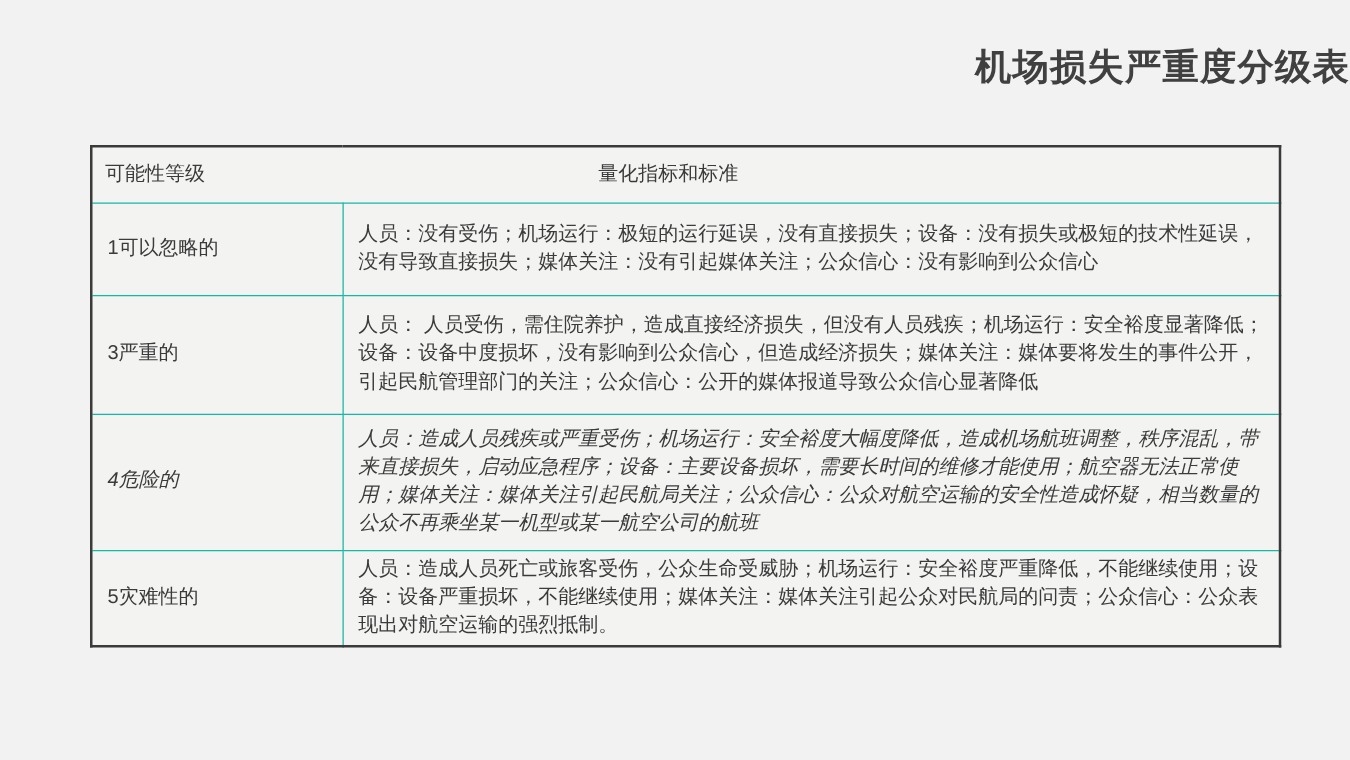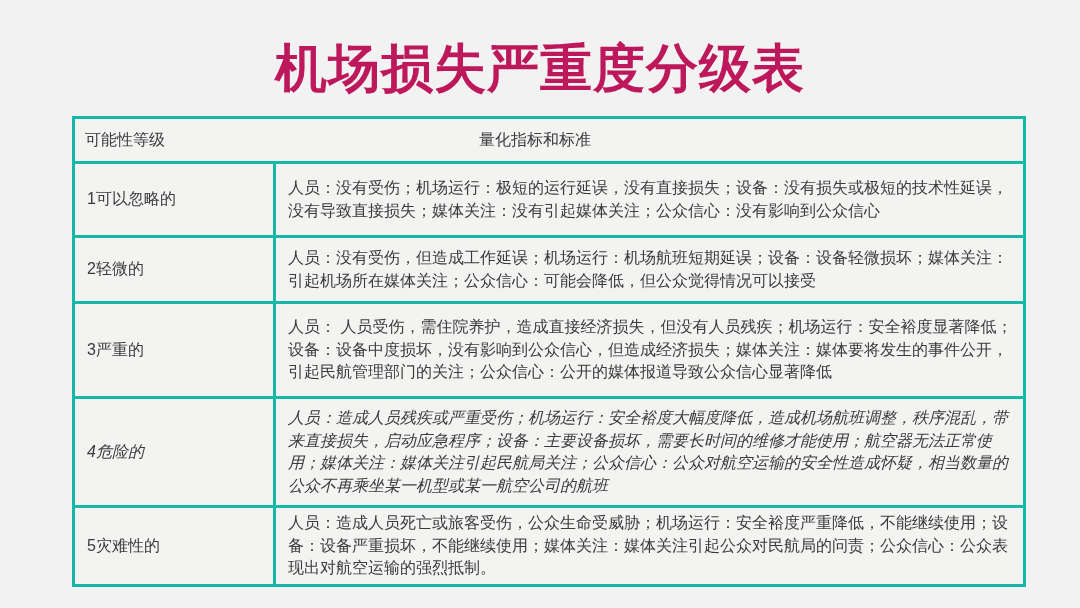--- a/index.html
+++ b/index.html
@@ -13,37 +13,37 @@
     height: 608px;
     background: #f2f2f2;
     overflow: hidden;
   }
   .title {
     position: absolute;
     top: 34px;
     left: 0;
     width: 100%;
     margin: 0;
-    text-align: center;
-    font-size: 52px;
+    text-align: right;
+    font-size: 29px;
     font-weight: 900;
     letter-spacing: 1px;
-    color: #be185d;
+    color: #404040;
   }
   .severity-table {
     position: absolute;
     left: 72px;
     top: 116px;
     width: 951px;
     border-collapse: collapse;
     table-layout: fixed;
     background: #f3f3f2;
   }
   .severity-table td {
-    border: 3px solid #14b8a6;
+    border: 1px solid #14b8a6;
     color: #3b3b3b;
     font-size: 16px;
     line-height: 22.5px;
     vertical-align: middle;
     padding: 4px 10px;
     box-sizing: border-box;
     word-break: break-all;
   }
   .severity-table {
     border: 2px solid #3a3a3a;
@@ -97,24 +97,20 @@
             <span class="header-col2">量化指标和标准</span>
           </div>
         </td>
       </tr>
 
       <tr class="row-1">
         <td class="level-cell">1可以忽略的</td>
         <td class="desc-cell">人员：没有受伤；机场运行：极短的运行延误，没有直接损失；设备：没有损失或极短的技术性延误，没有导致直接损失；媒体关注：没有引起媒体关注；公众信心：没有影响到公众信心</td>
       </tr>
 
-      <tr class="row-2">
-        <td class="level-cell">2轻微的</td>
-        <td class="desc-cell">人员：没有受伤，但造成工作延误；机场运行：机场航班短期延误；设备：设备轻微损坏；媒体关注：引起机场所在媒体关注；公众信心：可能会降低，但公众觉得情况可以接受</td>
-      </tr>
 
       <tr class="row-3">
         <td class="level-cell">3严重的</td>
         <td class="desc-cell">人员： 人员受伤，需住院养护，造成直接经济损失，但没有人员残疾；机场运行：安全裕度显著降低；设备：设备中度损坏，没有影响到公众信心，但造成经济损失；媒体关注：媒体要将发生的事件公开，引起民航管理部门的关注；公众信心：公开的媒体报道导致公众信心显著降低</td>
       </tr>
 
       <tr class="row-4">
         <td class="level-cell">4危险的</td>
         <td class="desc-cell">人员：造成人员残疾或严重受伤；机场运行：安全裕度大幅度降低，造成机场航班调整，秩序混乱，带来直接损失，启动应急程序；设备：主要设备损坏，需要长时间的维修才能使用；航空器无法正常使用；媒体关注：媒体关注引起民航局关注；公众信心：公众对航空运输的安全性造成怀疑，相当数量的公众不再乘坐某一机型或某一航空公司的航班</td>
       </tr>

